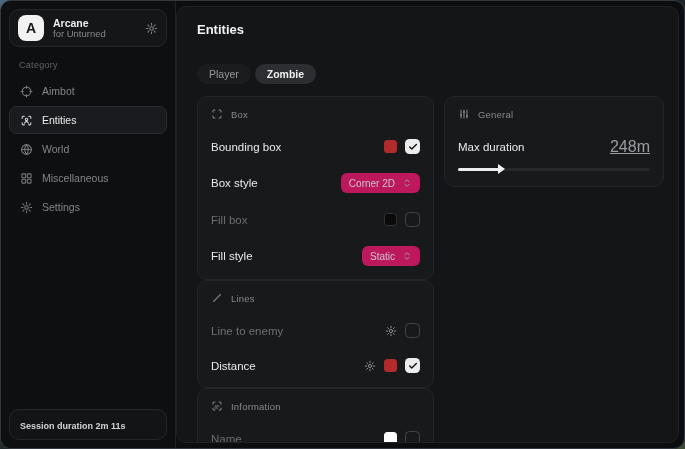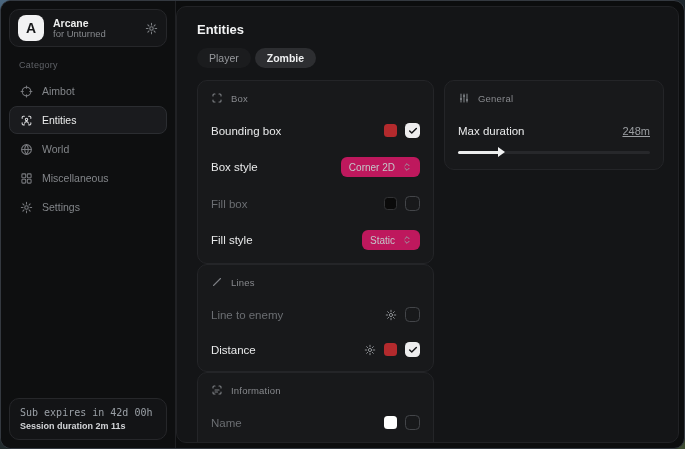--- a/index.html
+++ b/index.html
@@ -66,21 +66,21 @@
   }
   
   .main {
     position:absolute; left:175px; top:5px; right:5px; bottom:5px;
     background:#141517; border:1px solid #212225;
     border-radius:10px;
     padding:15px 14px 14px 20px;
     overflow:hidden;
   }
   .page-title { font-size:13px; font-weight:700; color:#f2f3f4; }
-  .tabs { display:inline-flex; gap:4px; margin-top:11px; }
+  .tabs { display:inline-flex; gap:4px; margin-top:27px; }
   .tab {
     padding:4px 12px; border-radius:999px; font-size:10.5px;
     background:#1b1c1e; color:#97999d; cursor:default;
   }
   .tab.active { background:#2d2e31; color:#eff0f1; font-weight:600; }
   .columns { display:flex; gap:10px; margin-top:12px; align-items:flex-start; }
   .col-left { width:237px; display:flex; flex-direction:column; }
   .col-right { flex:1; }
   .card {
     background:#18191b; border:1px solid #242528; border-radius:10px;
@@ -108,21 +108,21 @@
   .checkbox.unchecked { border:1.5px solid #434549; background:transparent; }
   .checkbox .check { color:#151618; display:flex; }
   .dropdown {
     display:flex; align-items:center; gap:7px;
     background:#be185d; border-radius:6px; height:20px; padding:0 8px;
     font-size:10px; color:#c4c6c9; cursor:default;
   }
   .dropdown .dicon { display:flex; color:#9a9da1; }
   .gear-mini { display:flex; color:#8b8e92; cursor:default; }
   
-  .value-text { font-size:11px; color:#9b9ea2;text-decoration:underline; }
+  .value-text { font-size:16px; color:#9b9ea2;text-decoration:underline; }
   .slider { position:relative; margin-top:9px; height:8px; }
   .slider-track {
     position:absolute; left:0; right:0; top:3px; height:2.5px;
     background:#27282b; border-radius:2px;
   }
   .slider-fill {
     position:absolute; left:0; top:2.5px; height:3.5px;
     background:#eceded; border-radius:2px;
   }
   .slider-thumb {
@@ -201,21 +201,20 @@
           <svg width="13" height="13" viewBox="0 0 24 24" fill="none" stroke="currentColor" stroke-width="2" stroke-linecap="round">
             <circle cx="12" cy="12" r="3.2"></circle>
             <path d="M12 2.5v3M12 18.5v3M2.5 12h3M18.5 12h3M5.3 5.3l2.1 2.1M16.6 16.6l2.1 2.1M18.7 5.3l-2.1 2.1M7.4 16.6l-2.1 2.1"></path>
           </svg>
         </span>
         <span>Settings</span>
       </div>
     </div>
 
     <div class="session-card">
-      <div class="session-expiry">Sub expires in 42d 00h</div>
       <div class="session-duration">Session duration 2m 11s</div>
     </div>
   </div>
 
   <div class="main">
     <div class="page-title">Entities</div>
 
     <div class="tabs">
       <div class="tab">Player</div>
       <div class="tab active">Zombie</div>

